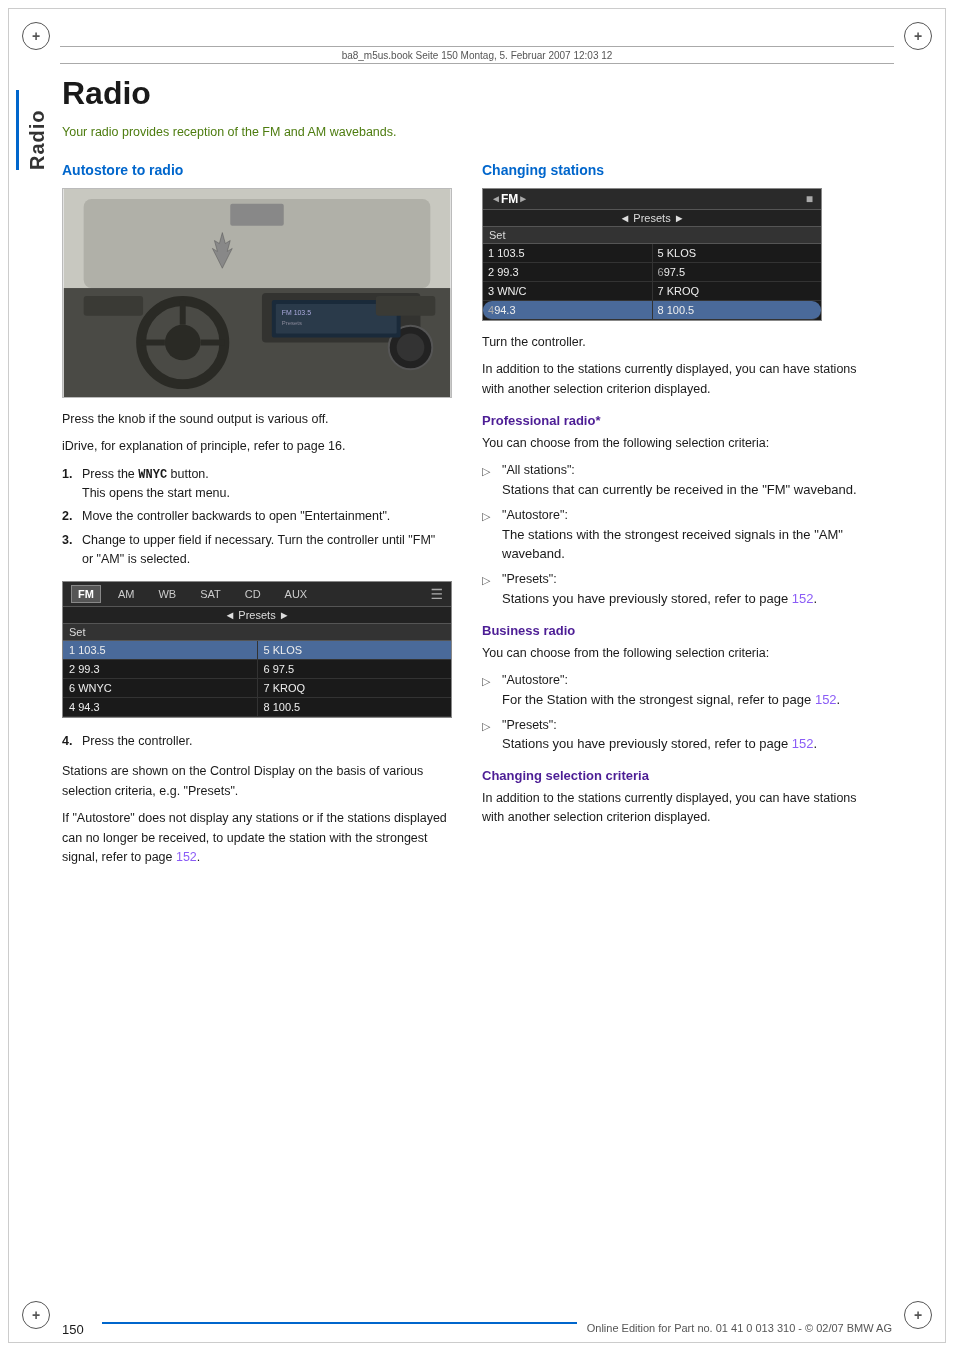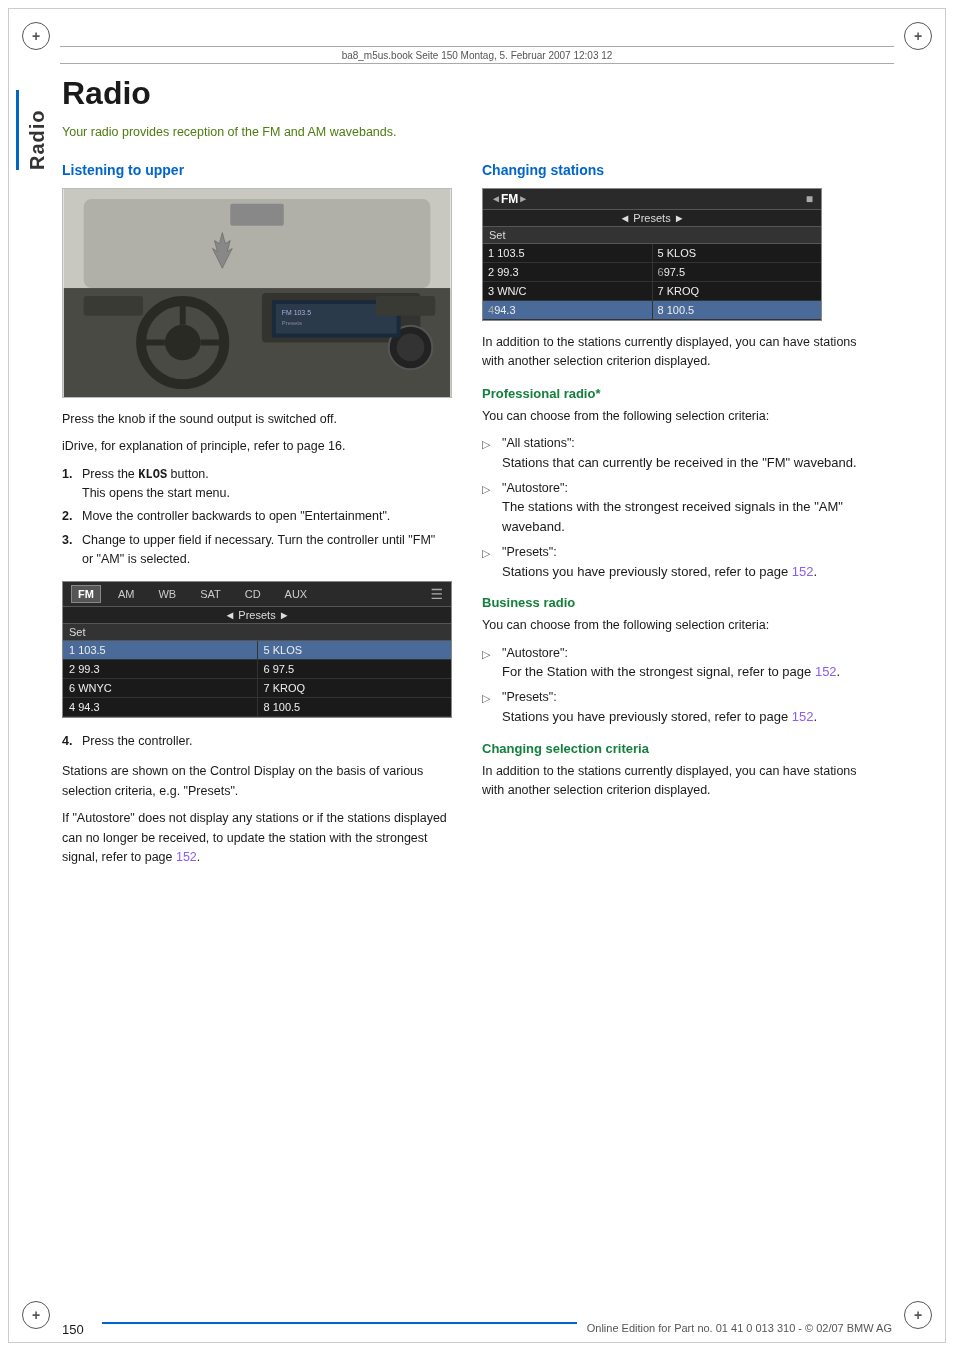--- a/index.html
+++ b/index.html
@@ -127,21 +127,21 @@
       font-size: 14px;
       font-weight: bold;
       color: #0066cc;
       margin-bottom: 10px;
       margin-top: 0;
     }
 
     .sub-heading {
       font-size: 13px;
       font-weight: bold;
-      color: #15803d;
+      color: #4c1d95;
       margin-bottom: 6px;
       margin-top: 14px;
     }
 
     
     .car-image {
       width: 390px;
       height: 210px;
       background: #e8e8e8;
       border: 1px solid #bbb;
@@ -320,20 +320,21 @@
       background: #1a1a1a;
     }
 
     .rs-row {
       display: flex;
       border-bottom: 1px solid #333;
     }
 
     .rs-row.hl {
       background: #4a6a9a;
+      border-radius: 9px;
     }
 
     .rs-cell {
       flex: 1;
       padding: 3px 5px;
       font-size: 11px;
       color: #eee;
       border-right: 1px solid #333;
     }
     .rs-cell:last-child { border-right: none; }
@@ -422,21 +423,21 @@
 <div class="main-content">
 
   <h1 class="page-title">Radio</h1>
 
   <p class="intro-text">Your radio provides reception of the FM and AM wavebands.</p>
 
   <div class="two-col">
 
     <div class="col-left">
 
-      <h2 class="section-heading">Listening to upper</h2>
+      <h2 class="section-heading">Autostore to radio</h2>
 
       <div class="car-image">
         <svg class="car-svg" viewBox="0 0 390 210" xmlns="http://www.w3.org/2000/svg">
 
           <rect width="390" height="210" fill="#c8c8c0"></rect>
 
           <rect x="20" y="10" width="350" height="90" rx="8" fill="#b0b0a8"></rect>
 
           <rect x="0" y="100" width="390" height="110" fill="#4a4a45"></rect>
 
@@ -459,30 +460,30 @@
 
           <path d="M160 80 L170 60 L165 63 L168 52 L163 55 L160 44 L157 55 L152 52 L155 63 L150 60 Z" fill="#888" stroke="#555" stroke-width="0.5"></path>
 
           <rect x="20" y="108" width="60" height="20" rx="3" fill="#3a3a35"></rect>
           <rect x="315" y="108" width="60" height="20" rx="3" fill="#3a3a35"></rect>
 
           <rect x="168" y="15" width="54" height="22" rx="2" fill="#888"></rect>
         </svg>
       </div>
 
-      <p class="body-text">Press the knob if the sound output is switched off.</p>
+      <p class="body-text">Press the knob if the sound output is various off.</p>
 
       <p class="body-text">
         <span>iDrive, for explanation of principle, refer to page 16.</span>
       </p>
 
       <ol class="numbered-list">
         <li>
           <span class="num">1.</span>
-          <span class="text">Press the <span class="bold-menu">KLOS</span> button.<br>This opens the start menu.</span>
+          <span class="text">Press the <span class="bold-menu">WNYC</span> button.<br>This opens the start menu.</span>
         </li>
         <li>
           <span class="num">2.</span>
           <span class="text">Move the controller backwards to open "Entertainment".</span>
         </li>
         <li>
           <span class="num">3.</span>
           <span class="text">Change to upper field if necessary. Turn the controller until "FM" or "AM" is selected.</span>
         </li>
       </ol>
@@ -562,20 +563,21 @@
             <span class="rs-cell">3 WN/C</span>
             <span class="rs-cell">7 KROQ</span>
           </div>
           <div class="rs-row hl">
             <span class="rs-cell"><span style="color:#aaa;">4</span>94.3</span>
             <span class="rs-cell">8 100.5</span>
           </div>
         </div>
       </div>
 
+      <p class="body-text">Turn the controller.</p>
 
       <p class="body-text">In addition to the stations currently displayed, you can have stations with another selection criterion displayed.</p>
 
       <h3 class="sub-heading">Professional radio*</h3>
       <p class="body-text">You can choose from the following selection criteria:</p>
 
       <ul class="bullet-list">
         <li>
           <span class="bullet-arrow">▷</span>
           <span class="bullet-content">

